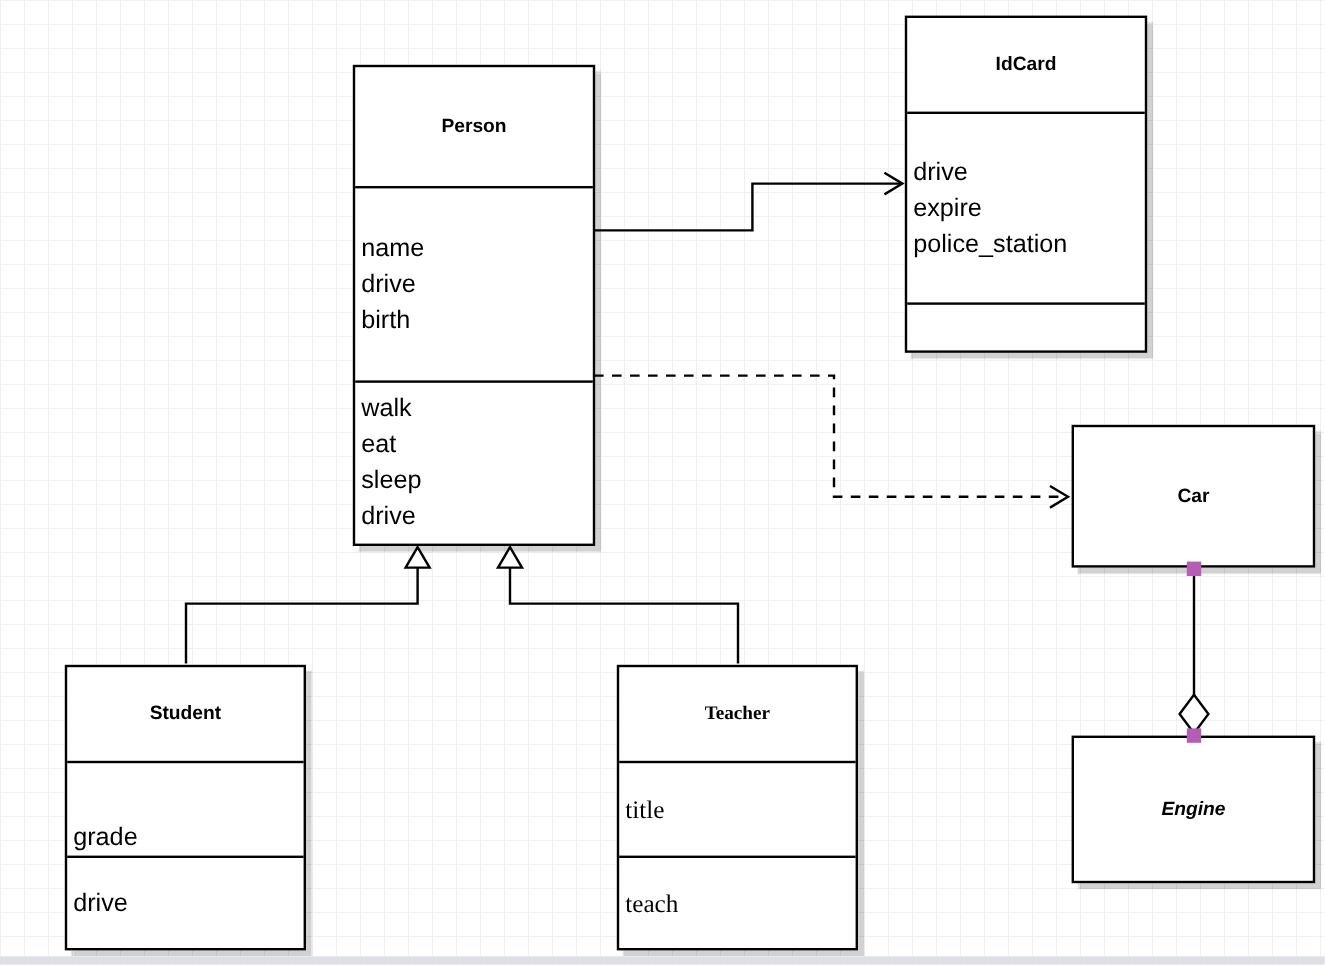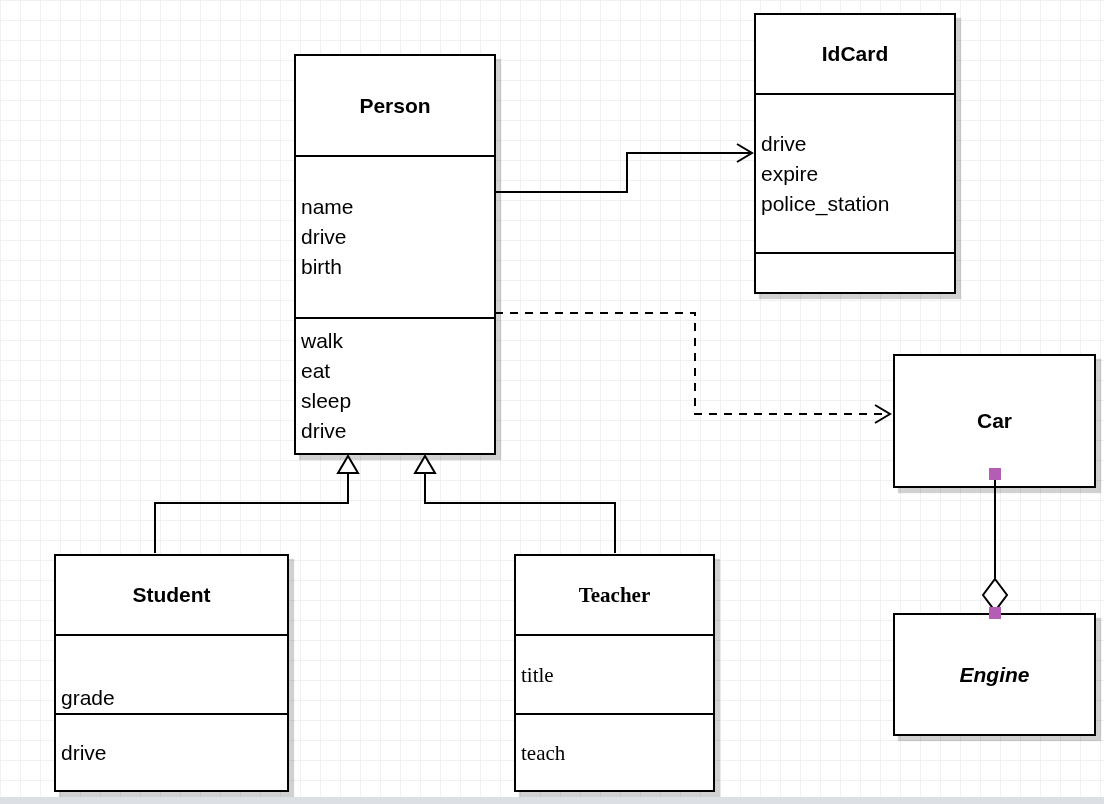--- a/index.html
+++ b/index.html
@@ -49,21 +49,21 @@
     box-shadow: 5px 5px 1px var(--shadow, rgba(0,0,0,0.18));
     display: flex;
     flex-direction: column;
     color: var(--stroke, #000);
   }
   .uml-title {
     display: flex;
     align-items: center;
     justify-content: center;
     font-weight: bold;
-    font-size: 21px;
+    font-size: 16px;
     flex: 0 0 auto;
   }
   .uml-box.single .uml-title {
     flex: 1 1 auto;
   }
   .uml-sec {
     border-top: 2px solid var(--stroke, #000);
     display: flex;
     flex-direction: column;
     justify-content: center;
@@ -137,29 +137,29 @@
   <div class="uml-box" style="left:754px; top:13px; width:202px; height:281px;">
     <div class="uml-title" style="height:78px;">IdCard</div>
     <div class="uml-sec" style="height:157px;">
       <span>drive</span>
       <span>expire</span>
       <span>police_station</span>
     </div>
     <div class="uml-sec fill"></div>
   </div>
 
-  <div class="uml-box single" style="left:893px; top:354px; width:203px; height:134px;">
+  <div class="uml-box single" style="left:893px; top:354px; width:203px; height:119px;">
     <div class="uml-title">Car</div>
   </div>
 
   <div class="uml-box single" style="left:893px; top:613px; width:203px; height:123px;font-style:italic;">
     <div class="uml-title">Engine</div>
   </div>
 
-  <div class="uml-box" style="left:54px; top:554px; width:235px; height:238px;">
+  <div class="uml-box" style="left:54px; top:554px; width:201px; height:238px;">
     <div class="uml-title" style="height:78px;">Student</div>
     <div class="uml-sec" style="height:77px;justify-content:flex-end;">
       <span>grade</span>
     </div>
     <div class="uml-sec fill">
       <span>drive</span>
     </div>
   </div>
 
   <div class="uml-box" style="left:514px; top:554px; width:201px; height:238px;font-family:Liberation Serif, serif;">

